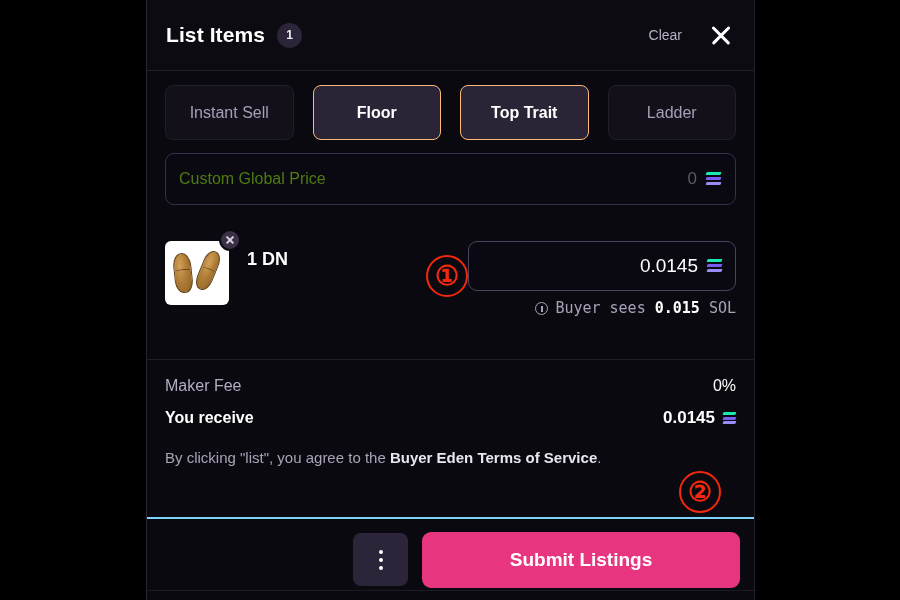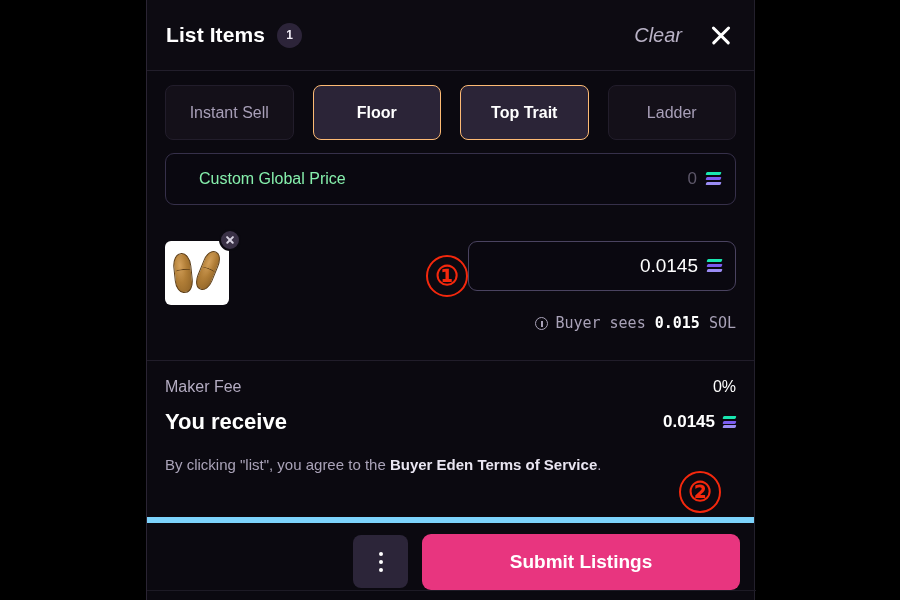--- a/index.html
+++ b/index.html
@@ -35,24 +35,23 @@
   }
   .hdr-badge {
     margin-left: 12px;
     width: 25px; height: 25px; border-radius: 50%;
     background: #2c2439;
     display: flex; align-items: center; justify-content: center;
     font-size: 12px; font-weight: bold; color: #f1edf6;
   }
   .hdr-spacer { flex: 1 1 auto; }
   .hdr-clear {
-    font-size: 20px; color: #b9b2c6; margin-right: 26px;
+    font-size: 14px; color: #b9b2c6; margin-right: 26px;
     cursor: pointer; background: none; border: none;
     font-family: inherit;
-    font-style: italic;
   }
   .hdr-close {
     width: 26px; height: 26px; position: relative; cursor: pointer;
   }
   .hdr-close::before, .hdr-close::after {
     content: ""; position: absolute; left: 1px; top: 12px;
     width: 24px; height: 2.6px; background: #ffffff; border-radius: 2px;
   }
   .hdr-close::before { transform: rotate(45deg); }
   .hdr-close::after  { transform: rotate(-45deg); }
@@ -76,21 +75,21 @@
   }
 
   
   .globalprice {
     margin-top: 13px; height: 52px; border-radius: 9px;
     border: 1px solid #36304a; background: #0a0810;
     display: flex; align-items: center;
     padding: 0 14px 0 13px; cursor: text;
   }
   .globalprice .ph {
-    flex: 1 1 auto; font-size: 16px; color: #86efac; margin-left: 20px;
+    flex: 1 1 auto; font-size: 16px; color: #4d7c0f;
   }
   .globalprice .zero { font-size: 17px; color: #5d5769; margin-right: 9px; }
 
   
   .sol { display: inline-block; width: 15px; height: 14px; position: relative; vertical-align: -2px; }
   .sol i {
     position: absolute; left: 0; width: 15px; height: 3.1px; border-radius: 1px;
     transform: skewX(-20deg); display: block;
   }
   .sol i:nth-child(1) { top: 0px;   background: #19e6b0; }
@@ -153,21 +152,21 @@
 
   .pricecol { margin-left: auto; width: 268px; margin-top: 10px; }
   .priceinput {
     height: 50px; border-radius: 9px;
     border: 1px solid #4a4360; background: #0a0810;
     display: flex; align-items: center; justify-content: flex-end;
     padding: 0 13px; cursor: text;
   }
   .priceinput .val { font-size: 19px; color: #ffffff; margin-right: 9px; }
   .buyerline {
-    margin-top: 23px; display: flex; align-items: center; justify-content: flex-end;
+    margin-top: 8px; display: flex; align-items: center; justify-content: flex-end;
     font-family: "DejaVu Sans Mono", "Liberation Mono", monospace;
     font-size: 15px; color: #a9a2b8; white-space: pre;
   }
   .iicon {
     width: 13px; height: 13px; border-radius: 50%;
     border: 1.3px solid #a9a2b8; margin-right: 7px;
     position: relative; flex: none;
   }
   .iicon::after {
     content: ""; position: absolute; left: 5px; top: 3px;
@@ -177,30 +176,30 @@
 
   
   .divider { height: 1px; background: #211d2a; margin: 28px -18px 0; }
 
   
   .fees { padding-top: 17px; }
   .feerow { display: flex; align-items: center; justify-content: space-between; }
   .feerow + .feerow { margin-top: 13px; }
   .fee-lbl { font-size: 16px; color: #b4acc2; }
   .fee-val { font-size: 16px; color: #ffffff; }
-  .feerow.total .fee-lbl { font-size: 22px; font-weight: bold; color: #ffffff; }
+  .feerow.total .fee-lbl { font-size: 16px; font-weight: bold; color: #ffffff; }
   .feerow.total .fee-val { font-size: 17px; font-weight: bold; color: #ffffff; display: flex; align-items: center; gap: 8px; }
 
   .terms { margin-top: 21px; font-size: 15px; color: #aaa3b8; }
   .terms b { color: #e9e5f1; font-weight: bold; }
 
   
   .footer {
     flex: none; height: 83px;
-    border-top: 6px solid #7dd3fc;
+    border-top: 2px solid #7dd3fc;
     display: flex; align-items: center; justify-content: flex-end;
     padding: 0 14px 0 18px; gap: 14px;
   }
   .kebab {
     width: 55px; height: 53px; border-radius: 8px;
     background: #2c2539; border: none; cursor: pointer;
     display: flex; flex-direction: column; align-items: center; justify-content: center; gap: 4px;
   }
   .kebab span { width: 4px; height: 4px; border-radius: 50%; background: #ffffff; display: block; }
   .submit {
@@ -259,20 +258,21 @@
       <div class="itemrow">
         <div class="thumbwrap">
           <div class="thumb">
             <div class="peanut a"></div>
             <div class="peanut b"></div>
           </div>
           <div class="removebtn"></div>
         </div>
 
         <div class="iteminfo">
+          <div class="item-name">1 DN</div>
         </div>
 
         <div class="pricecol">
           <div class="priceinput">
             <div class="val">0.0145</div>
             <span class="sol">
                 <i></i>
                 <i></i>
                 <i></i>
               </span>

